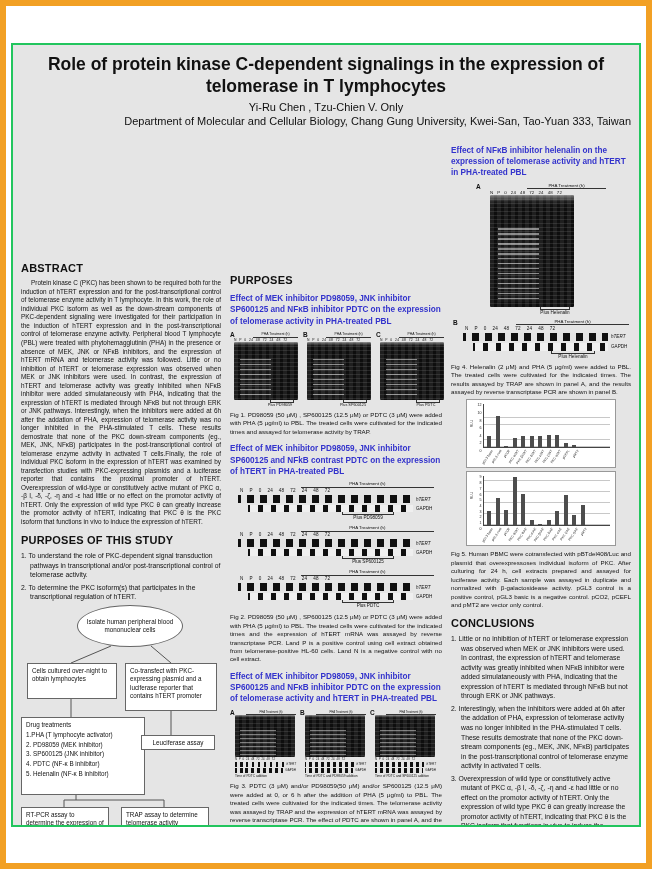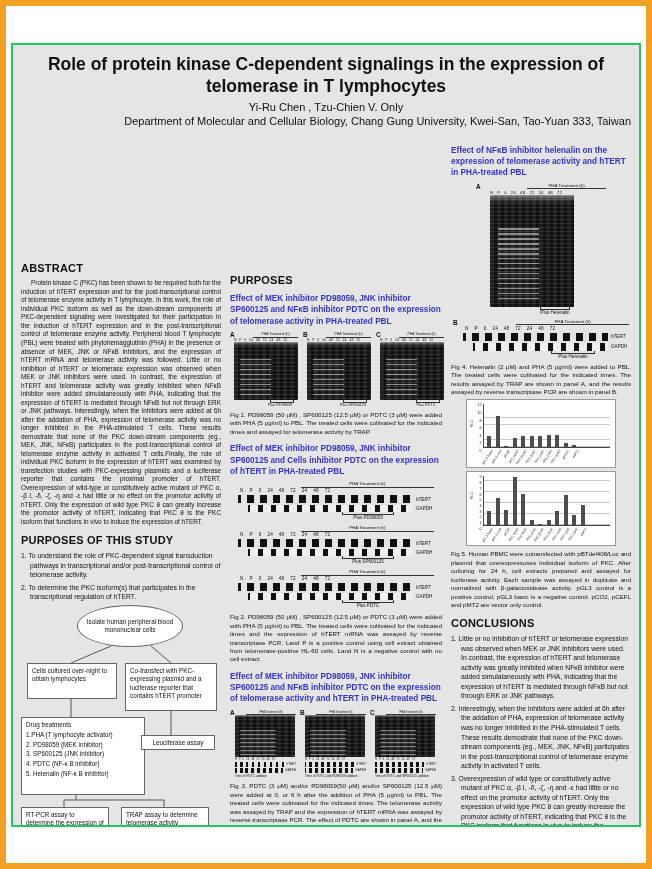--- a/index.html
+++ b/index.html
@@ -210,21 +210,21 @@
               <span class="plabel">C</span>
               <div class="gel-head">PHA Treatment (h)</div>
               <div class="lanes">N P 0 24 48 72 24 48 72</div>
               <div class="gel gel-sm"></div>
               <div class="bracket"></div>
               <div class="bracket-label">Plus PDTC</div>
             </div>
           </div>
           <p class="cap">Fig 1. PD98059 (50 μM) , SP600125 (12.5 μM) or PDTC (3 μM) were added with PHA (5 μg/ml) to PBL. The treated cells were cultivated for the indicated times and assayed for telomerase activity by TRAP.</p>
 
-          <h3 class="blue">Effect of MEK inhibitor PD98059, JNK inhibitor SP600125 and Cells inhibitor PDTC on the expression of hTERT in PHA-treated PBL</h3>
+          <h3 class="blue">Effect of MEK inhibitor PD98059, JNK inhibitor SP600125 and NFkB contrast PDTC on the expression of hTERT in PHA-treated PBL</h3>
           <div class="fig2">
             <div class="rt-panel">
               <div class="gel-head w">PHA Treatment (h)</div>
               <div class="lanes w">N P 0 24 48 72 24 48 72</div>
               <div class="strip-row">
                   <div class="strip"></div>
                   <span class="strip-label it">hTERT</span>
                 </div>
               <div class="strip-row">
                   <div class="strip gapdh-strip"></div>

